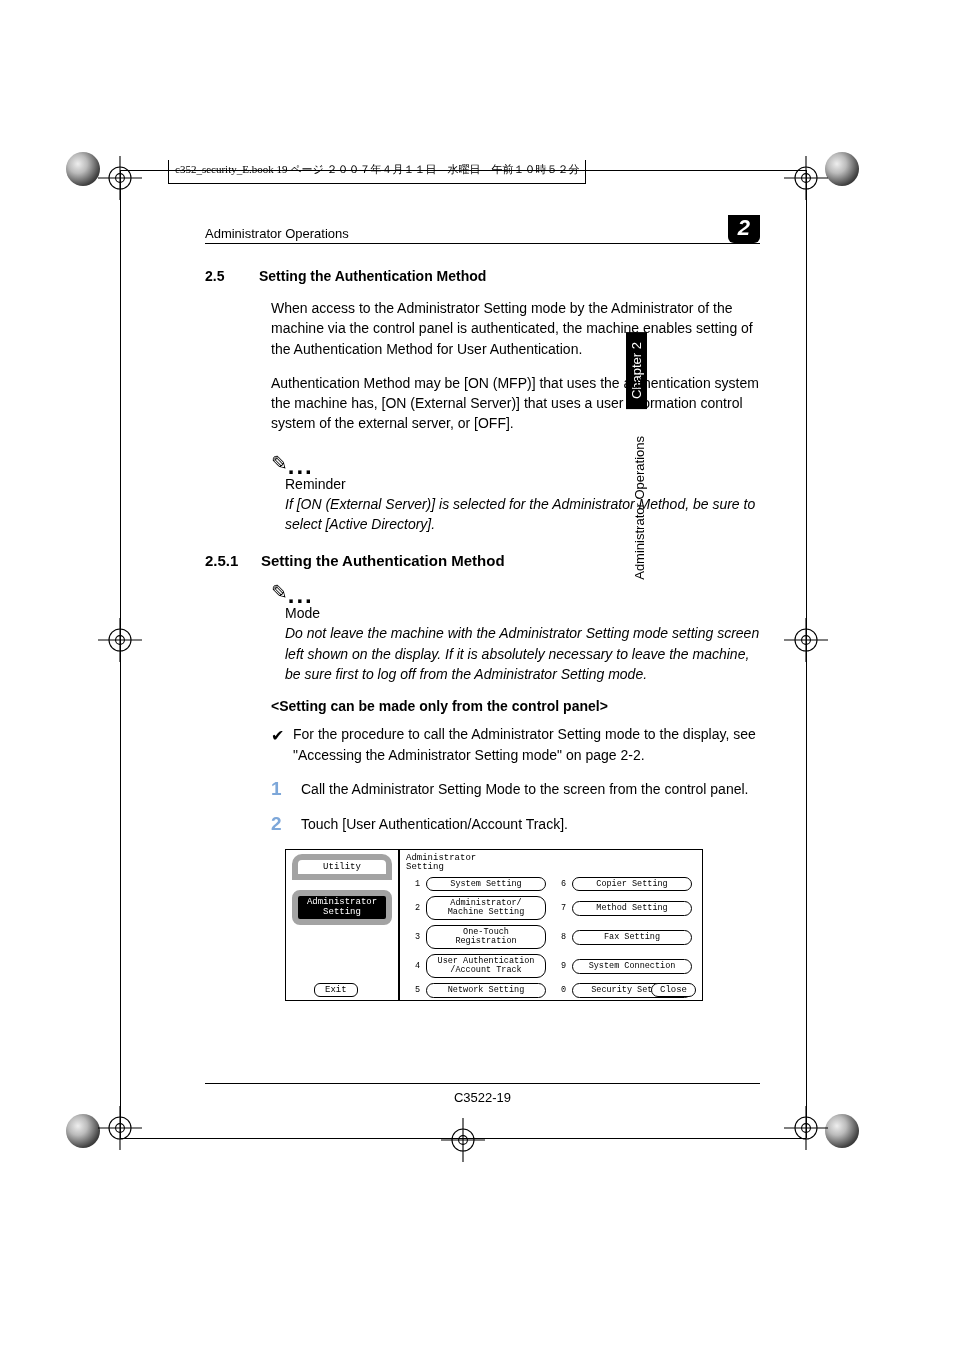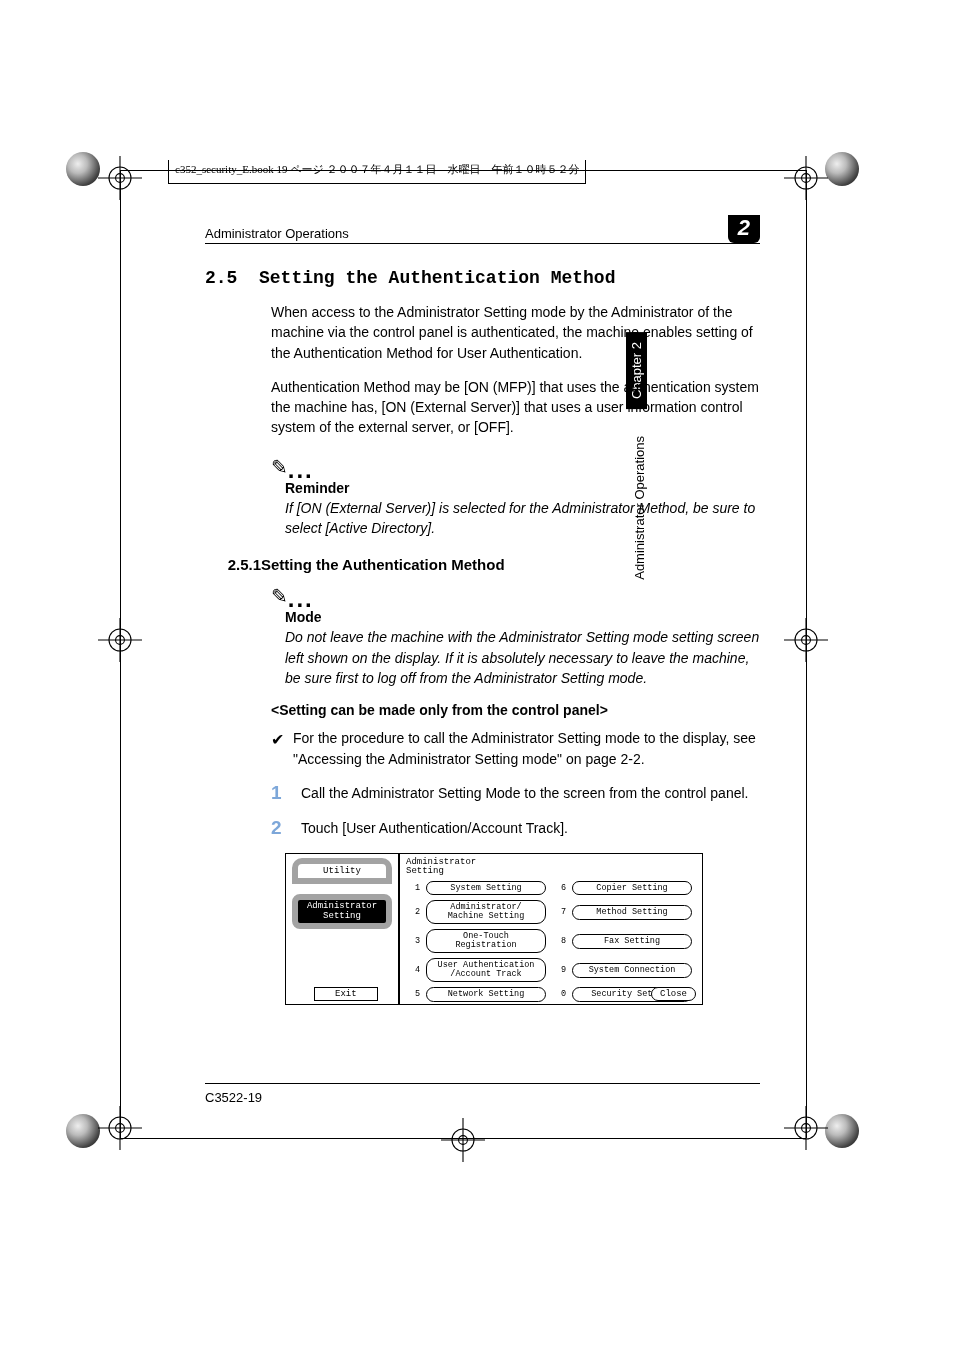--- a/index.html
+++ b/index.html
@@ -75,58 +75,56 @@
     color: #fff;
     font-weight: bold;
     font-style: italic;
     font-size: 22px;
     padding: 2px 10px 4px 10px;
     border-radius: 0 0 6px 6px;
     line-height: 1;
     margin-bottom: -2px;
   }
   h2.section {
-    font-size: 18px;
+    font-size: 14px;
     font-weight: bold;
     margin: 0 0 14px 0;
-    font-family: Liberation Mono, monospace;
   }
   .section-num {
     display: inline-block;
     width: 54px;
   }
   .body-para {
     margin: 0 0 14px 66px;
     line-height: 1.45;
     font-size: 14px;
   }
   .subhead {
     font-size: 15px;
     font-weight: bold;
     margin: 18px 0 8px 0;
   }
   .sub-num {
     display: inline-block;
     width: 56px;
-    text-align: right;
   }
   .reminder-icon {
     margin-left: 66px;
     font-size: 20px;
   }
   .reminder-icon .dots {
     letter-spacing: 2px;
     font-weight: bold;
     font-size: 24px;
     position: relative;
     top: 4px;
   }
   .reminder-label {
     margin-left: 80px;
-    font-weight: bold;
+    font-weight: normal;
     margin-bottom: 2px;
   }
   .reminder-body {
     margin: 0 0 14px 80px;
     font-style: italic;
     line-height: 1.45;
   }
   .sub-instruction-head {
     margin: 10px 0 10px 66px;
     font-weight: bold;
@@ -184,22 +182,22 @@
     color: #fff;
     border-radius: 8px;
     line-height: 1.1;
     margin-top: 10px;
   }
   .screenshot .exit-btn {
     position: absolute;
     bottom: 3px;
     left: 28px;
     border: 1px solid #000;
-    border-radius: 0;
-    padding: 1px 20px;
+    border-radius: 6px;
+    padding: 1px 10px;
     background: #fff;
     font-size: 9px;
   }
   .screenshot .right-pane {
     flex: 1;
     position: relative;
     padding: 4px 6px 4px 6px;
   }
   .screenshot .pane-title {
     font-size: 9px;
@@ -247,21 +245,21 @@
     z-index: -1;
   }
   .footer {
     position: absolute;
     left: 205px;
     top: 1083px;
     width: 555px;
     border-top: 1px solid #000;
     padding-top: 6px;
     display: flex;
-    justify-content: flex-start;
+    justify-content: center;
     font-size: 13px;
   }
   
   .side-vert {
     position: absolute;
     right: 153px;
     font-size: 13px;
     writing-mode: vertical-rl;
     transform: rotate(180deg);
   }

